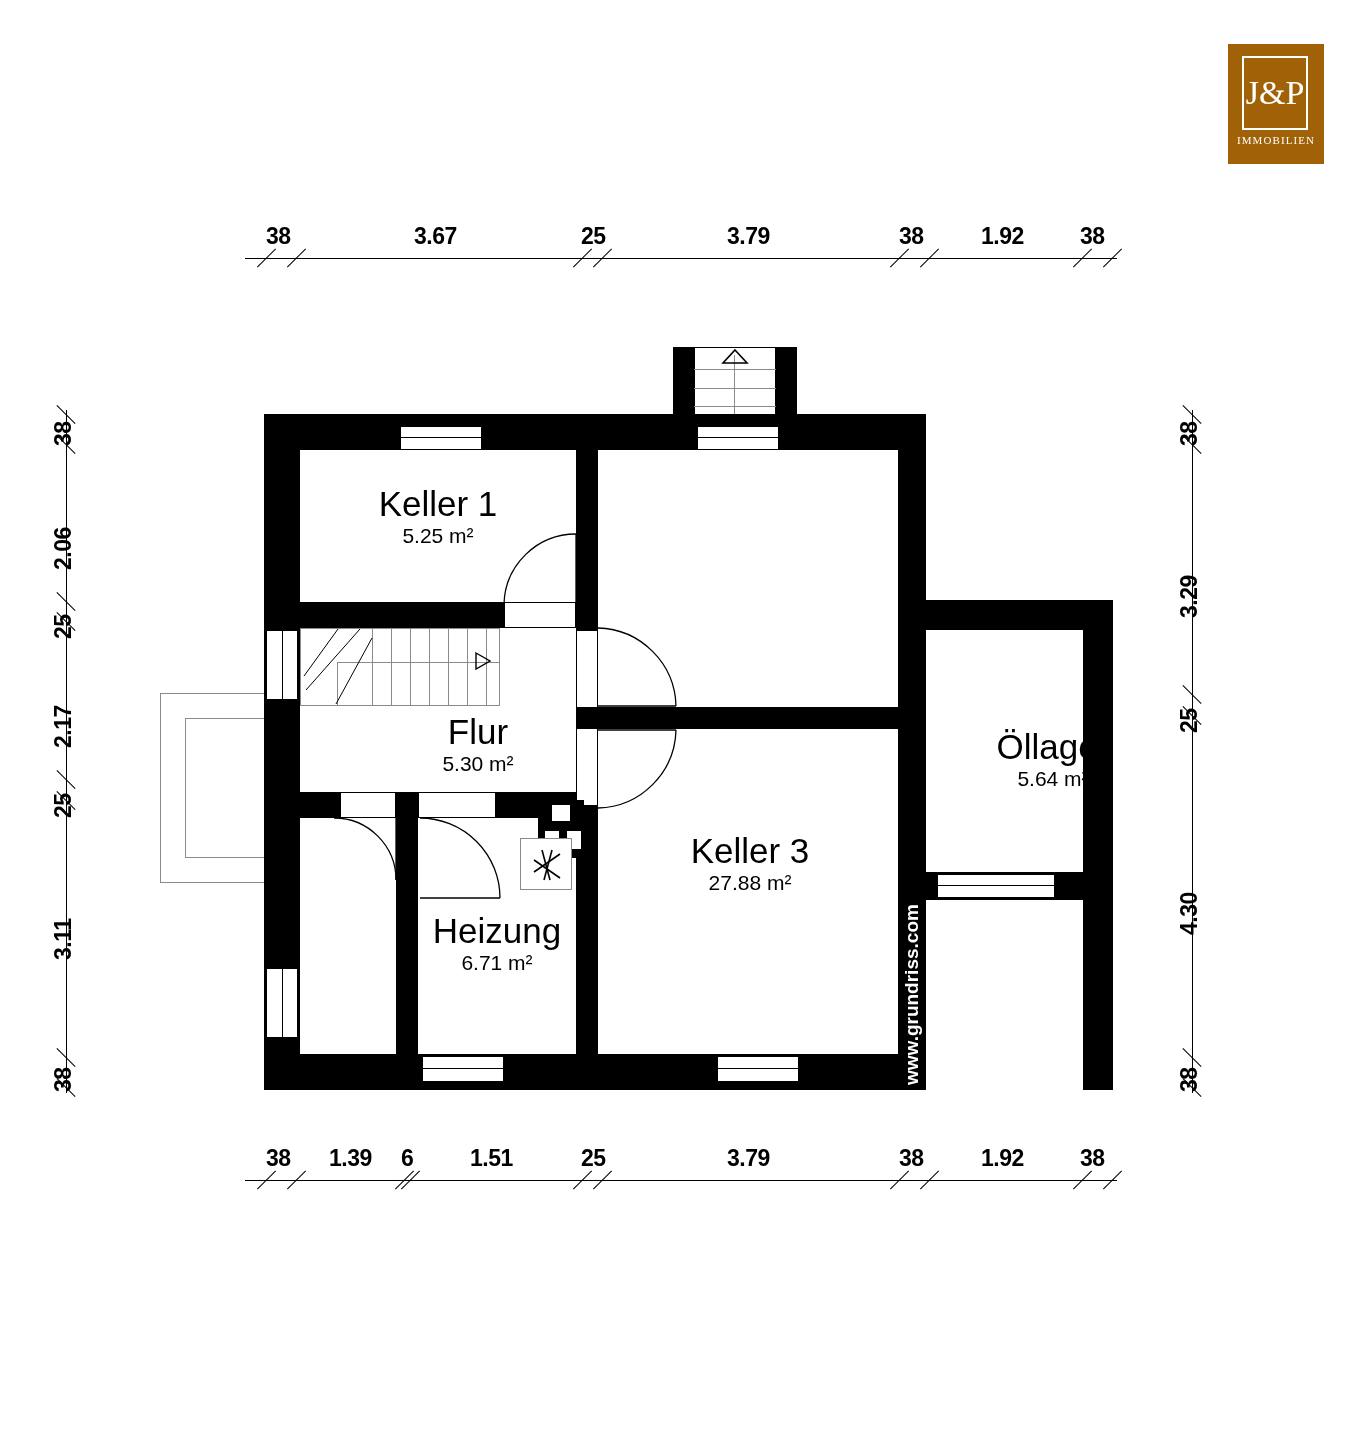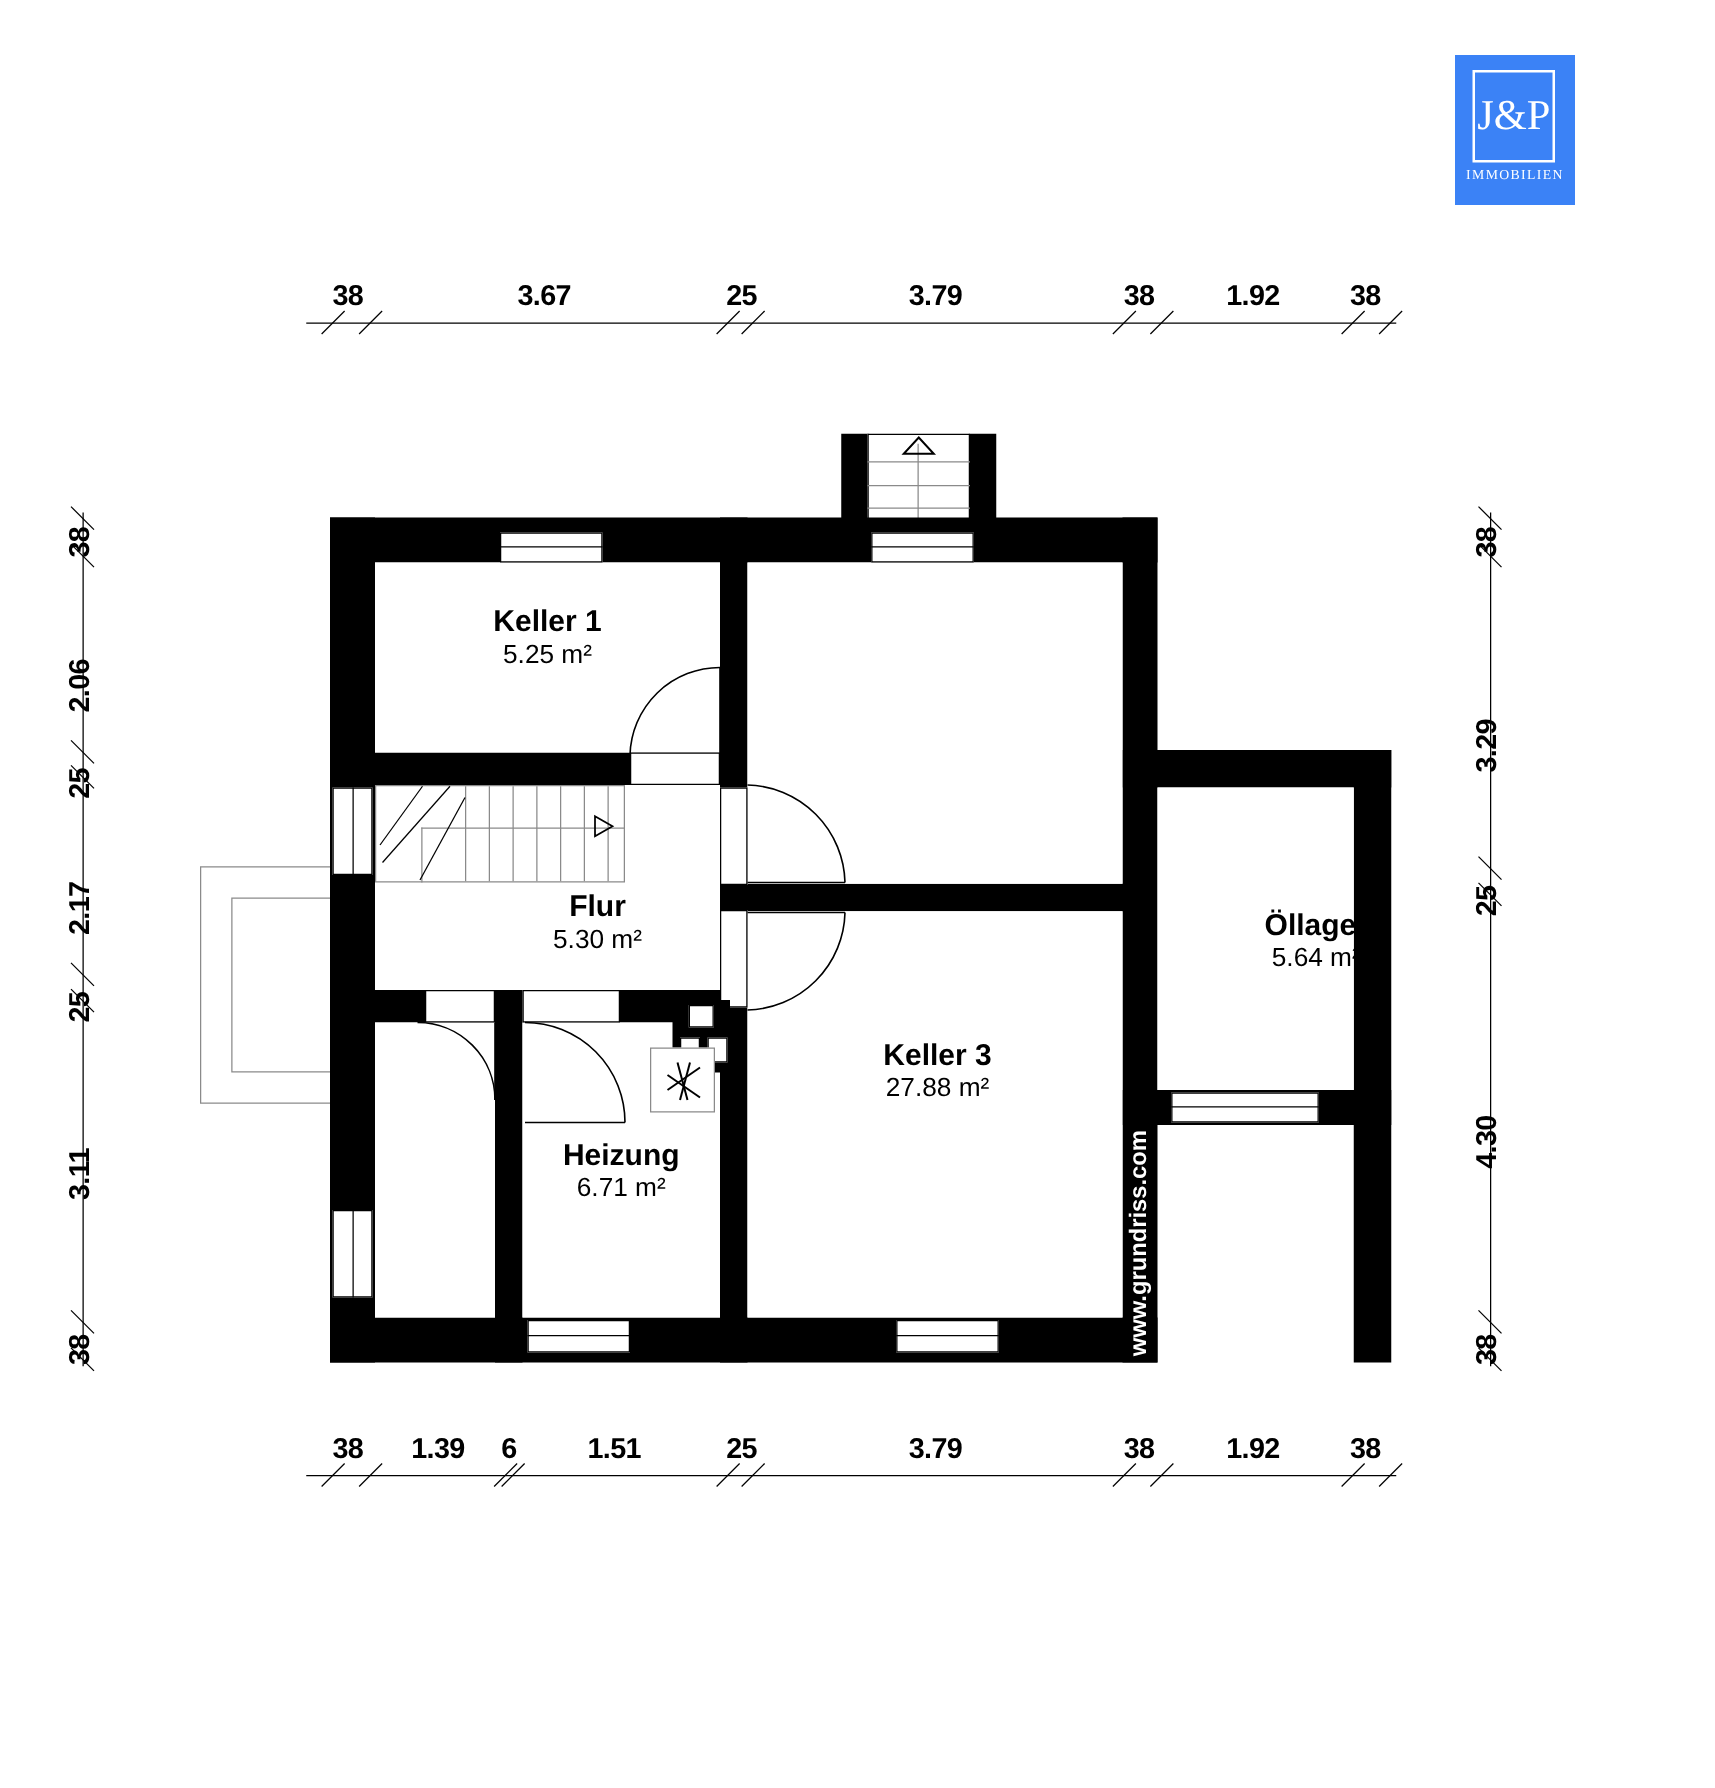--- a/index.html
+++ b/index.html
@@ -10,22 +10,22 @@
     width:1372px;
     height:1430px;
     position:relative;
     overflow:hidden;
   }
   #stage{position:absolute;left:0;top:0;width:1372px;height:1430px;}
 
   
   .logo-box{
     position:absolute;
-    left:1164px;top:44px;width:96px;height:120px;
-    background:#3b82f6;
+    left:1228px;top:44px;width:96px;height:120px;
+    background:#a16207;
   }
   .logo-inner{
     position:absolute;left:14px;top:12px;width:62px;height:70px;
     border:2px solid #ffffff;
     display:flex;align-items:center;justify-content:center;
   }
   .logo-jp{
     color:#ffffff;
     font-family:"Liberation Serif", serif;
     font-size:34px;
@@ -77,22 +77,22 @@
   .gline{position:absolute;background:#8a8a8a;}
   .bline{position:absolute;background:#000;}
 
   
   .rlabel{
     position:absolute;
     text-align:center;
     white-space:nowrap;
   }
   .rname{
-    font-size:24px;
-    font-weight:700;
+    font-size:35px;
+    font-weight:400;
     line-height:1.08;
     letter-spacing:0px;
   }
   .rarea{
     font-size:21px;
     font-weight:400;
     line-height:1.2;
     letter-spacing:0px;
   }
 

